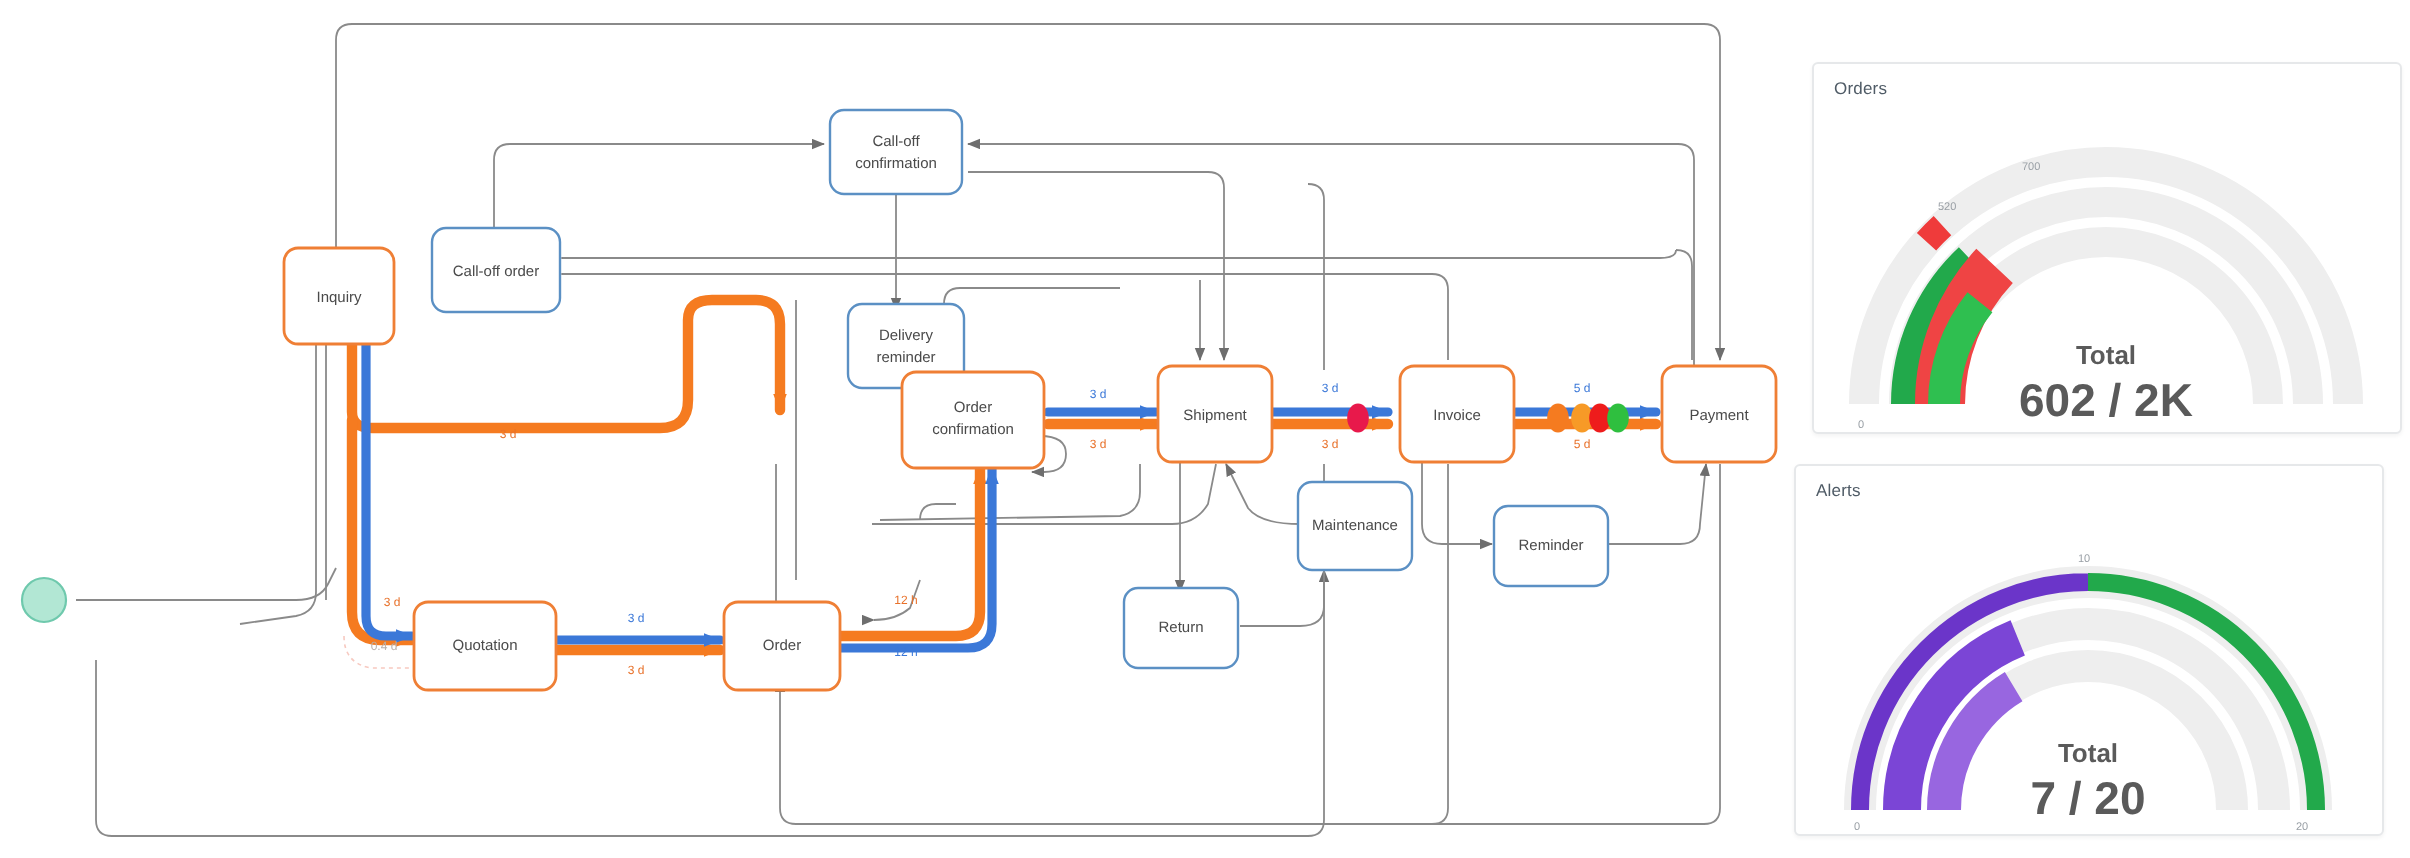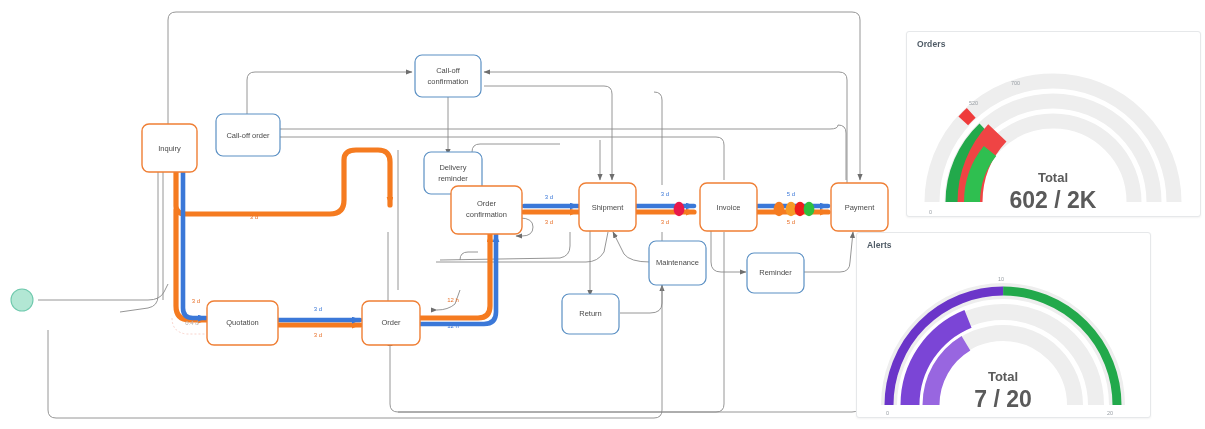--- a/index.html
+++ b/index.html
@@ -16,23 +16,23 @@
   .edge-lbl{font-size:6px;text-anchor:middle;
             font-family:"Liberation Sans","DejaVu Sans",sans-serif;}
   .lbl-blue{fill:#3b78d8;}
   .lbl-orange{fill:#e8712a;}
   .lbl-grey{fill:#b8b0ac;}
 
   
   .card{position:absolute;background:#ffffff;border:1px solid #e6e8ea;
         border-radius:3px;box-shadow:0 1px 2px rgba(0,0,0,.05);}
   #card-orders{left:906px;top:31px;width:293px;height:184px;}
-  #card-alerts{left:856px;top:232px;width:293px;height:184px;text-align:right;}
+  #card-alerts{left:897px;top:232px;width:293px;height:184px;text-align:right;}
   .card-title{position:absolute;left:10px;top:7px;font-size:8.5px;
-              font-weight:bold;color:#4f5b66;letter-spacing:.1px;}
+              font-weight:normal;color:#4f5b66;letter-spacing:.1px;}
   .gauge-wrap{position:absolute;left:0;top:0;width:293px;height:184px;}
   .gauge-wrap svg{display:block;}
   .g-total{font-size:13px;font-weight:bold;fill:#5a5a5a;text-anchor:middle;
            font-family:"Liberation Sans","DejaVu Sans",sans-serif;}
   .g-value{font-size:23px;font-weight:bold;fill:#5a5a5a;text-anchor:middle;
            font-family:"Liberation Sans","DejaVu Sans",sans-serif;}
   .g-tick{font-size:5.5px;fill:#9aa0a6;
           font-family:"Liberation Sans","DejaVu Sans",sans-serif;}
 </style>
 </head>

